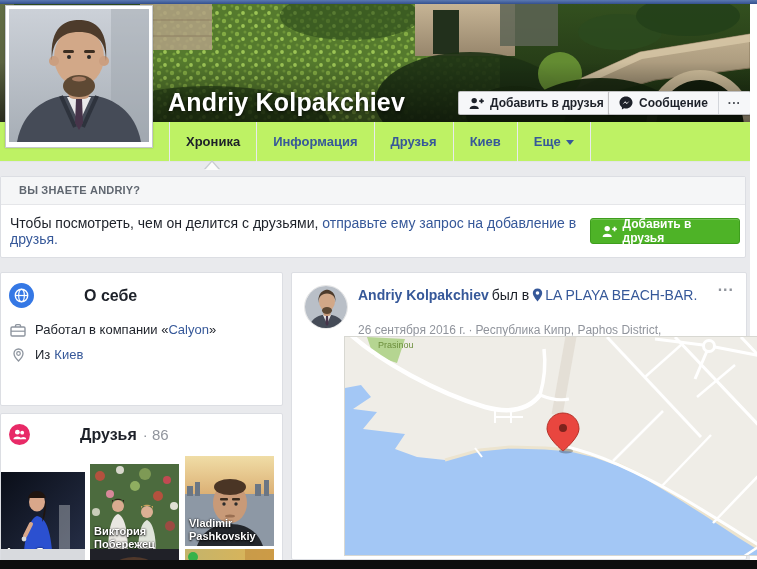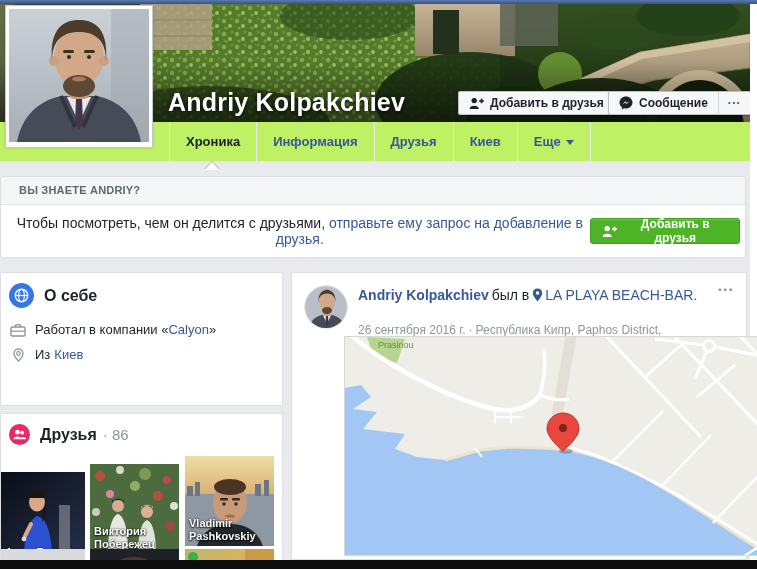--- a/index.html
+++ b/index.html
@@ -34,30 +34,30 @@
   .tab { line-height:39px; padding:0 16px; font-size:13px; font-weight:bold; color:#365899; border-left:1px solid #e9eaed; cursor:pointer; white-space:nowrap; }
   .tab:last-child { border-right:1px solid #e9eaed; }
   .tab.active { color:#1d2129; }
   .chev-down { display:inline-block; width:0; height:0; border-left:4px solid transparent; border-right:4px solid transparent; border-top:5px solid #365899; margin-left:5px; vertical-align:1px; }
   .notch-outline { left:204px; top:160px; width:0; height:0; border-left:8px solid transparent; border-right:8px solid transparent; border-bottom:9px solid #c9ccd1; z-index:11; }
   .notch { left:205px; top:162px; width:0; height:0; border-left:7px solid transparent; border-right:7px solid transparent; border-bottom:8px solid #fbfbfb; z-index:12; }
 
   
   .banner { left:0; top:176px; width:746px; height:82px; background:#fff; border:1px solid #dcdee3; border-radius:2px; }
   .banner-head { height:28px; background:#f5f6f7; border-bottom:1px solid #e5e6e9; line-height:27px; padding:0 18px; font-size:11px; font-weight:bold; color:#606770; letter-spacing:.2px; }
-  .banner-body { height:52px; display:flex; align-items:center; justify-content:space-between; padding:0 4px 0 9px;text-align:center; }
+  .banner-body { height:52px; display:flex; align-items:center; justify-content:space-between; padding:0 4px 0 9px; }
   .banner-text { font-size:14px; color:#1d2129; }
   .banner-text a { color:#365899; text-decoration:none; }
   .green-btn { background:#4eb327; border:1px solid #3e9e1d; border-radius:3px; color:#fff; font-size:12px; font-weight:bold; height:26px; display:flex; align-items:center; padding:0 11px; margin-right:1px; cursor:pointer; box-shadow:inset 0 1px 0 rgba(255,255,255,.2); }
   .green-btn .ic { margin-right:6px; display:inline-flex; }
 
   
   .card { background:#fff; border:1px solid #dcdee3; border-radius:2px; }
   .about-card { left:0; top:272px; width:283px; height:134px; }
-  .card-head { display:flex; align-items:center; padding:10px 8px 8px 8px; }
+  .card-head { display:flex; align-items:center; padding:10px 8px 8px 8px;gap:40px; }
   .card-head .head-ic { margin-right:10px; display:inline-flex; }
   .card-title { font-size:16px; font-weight:bold; color:#1d2129; }
   .count { font-size:15px; font-weight:normal; color:#90949c; margin-left:6px; }
   .about-items { padding:6px 8px 0 6px; }
   .about-item { display:flex; align-items:center; margin-bottom:10px; font-size:13px; color:#1d2129; }
   .about-item .ic { width:22px; display:inline-flex; justify-content:center; margin-right:6px; flex:none; }
   .about-item a { color:#365899; text-decoration:none; }
   .sp { margin-right:4px; }
 
   .friends-card { left:0; top:413px; width:283px; height:156px; }

